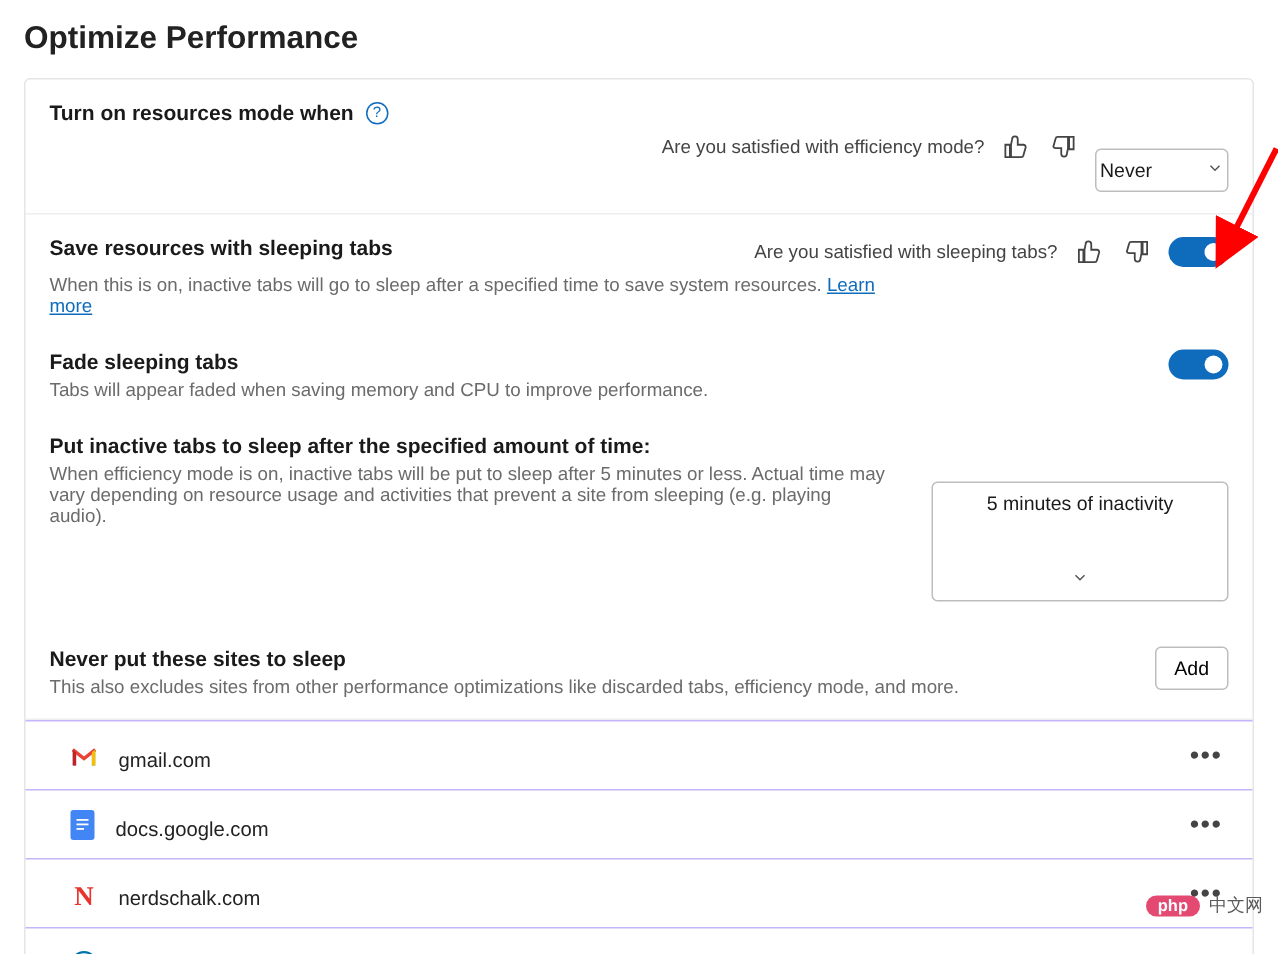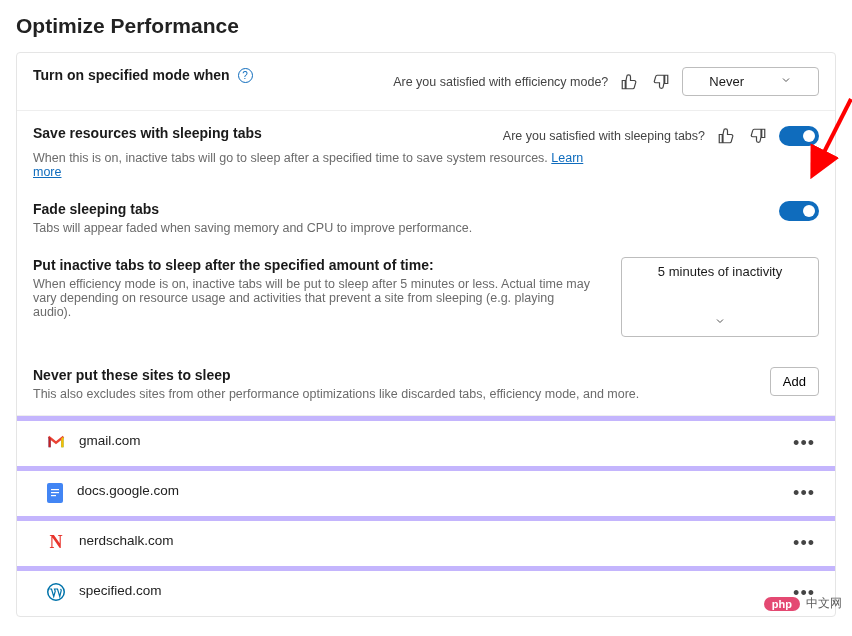--- a/index.html
+++ b/index.html
@@ -59,29 +59,30 @@
     font-size: 12.5px;
     color: #444;
   }
   .thumb-btn {
     background: none; border: none; padding: 2px; cursor: pointer;
     display: inline-flex; color: #444;
   }
   .select {
     border: 1px solid #bdbdbd;
     border-radius: 4px;
-    padding: 6px 26px;
+    padding: 6px 2px;
     display: flex;
     align-items: center;
     gap: 36px;
     font-size: 13px;
     background: #fff;
     cursor: pointer;
     min-width: 74px;
     justify-content: flex-end;
+    margin-top: 32px;
   }
   .select.wide { min-width: 198px; flex-direction: column; }
   .chev { color: #555; }
   .toggle {
     width: 40px; height: 20px; border-radius: 20px;
     position: relative; cursor: pointer; border: none;
   }
   .toggle.on { background: #0f6cbd; }
   .toggle .knob {
     position: absolute; width: 12px; height: 12px; border-radius: 50%;
@@ -90,23 +91,23 @@
   .info-icon {
     width: 15px; height: 15px; border: 1px solid #0f6cbd; border-radius: 50%;
     color: #0f6cbd; font-size: 10px; display: inline-flex;
     align-items: center; justify-content: center; cursor: pointer;
   }
   .add-btn {
     border: 1px solid #bdbdbd; background: #fff; border-radius: 4px;
     padding: 6px 12px; font-size: 13px; cursor: pointer;
   }
   .site-row {
-    display: flex; align-items: flex-start; gap: 14px;
+    display: flex; align-items: flex-end; gap: 14px;
     padding: 12px 16px 12px 30px;
-    border-top: 5px solid #c4b5fd;
+    border-top: 1px solid #c4b5fd;
   }
   .site-favicon {
     width: 18px; height: 18px; display: inline-flex;
     align-items: center; justify-content: center;
     font-weight: bold; font-size: 14px; border-radius: 2px;
   }
   .site-name { flex: 1; font-size: 13.5px; color: #222; }
   .more-btn {
     background: none; border: none; cursor: pointer;
     font-size: 18px; color: #444; letter-spacing: 1px;
@@ -132,21 +133,21 @@
 
 <div class="wrap">
   <h1 class="page-title">Optimize Performance</h1>
 
   <div class="card">
 
     <div class="section">
       <div class="row">
         <div class="grow">
           <div class="row-head">
-            <span class="setting-title">Turn on specified mode when</span>
+            <span class="setting-title">Turn on resources mode when</span>
             <span class="info-icon">?</span>
           </div>
         </div>
         <div class="right-cluster">
           <span class="feedback-q">Are you satisfied with efficiency mode?</span>
           <button class="thumb-btn">
             <svg width="18" height="18" viewBox="0 0 24 24" fill="none" stroke="currentColor" stroke-width="1.6">
                 <path d="M7 10v11H3V10h4zm3 11h7a2 2 0 0 0 2-1.5l2-7a2 2 0 0 0-2-2.5h-5V5a2.5 2.5 0 0 0-5 0l-1 5v11z"></path>
               </svg>
           </button>

